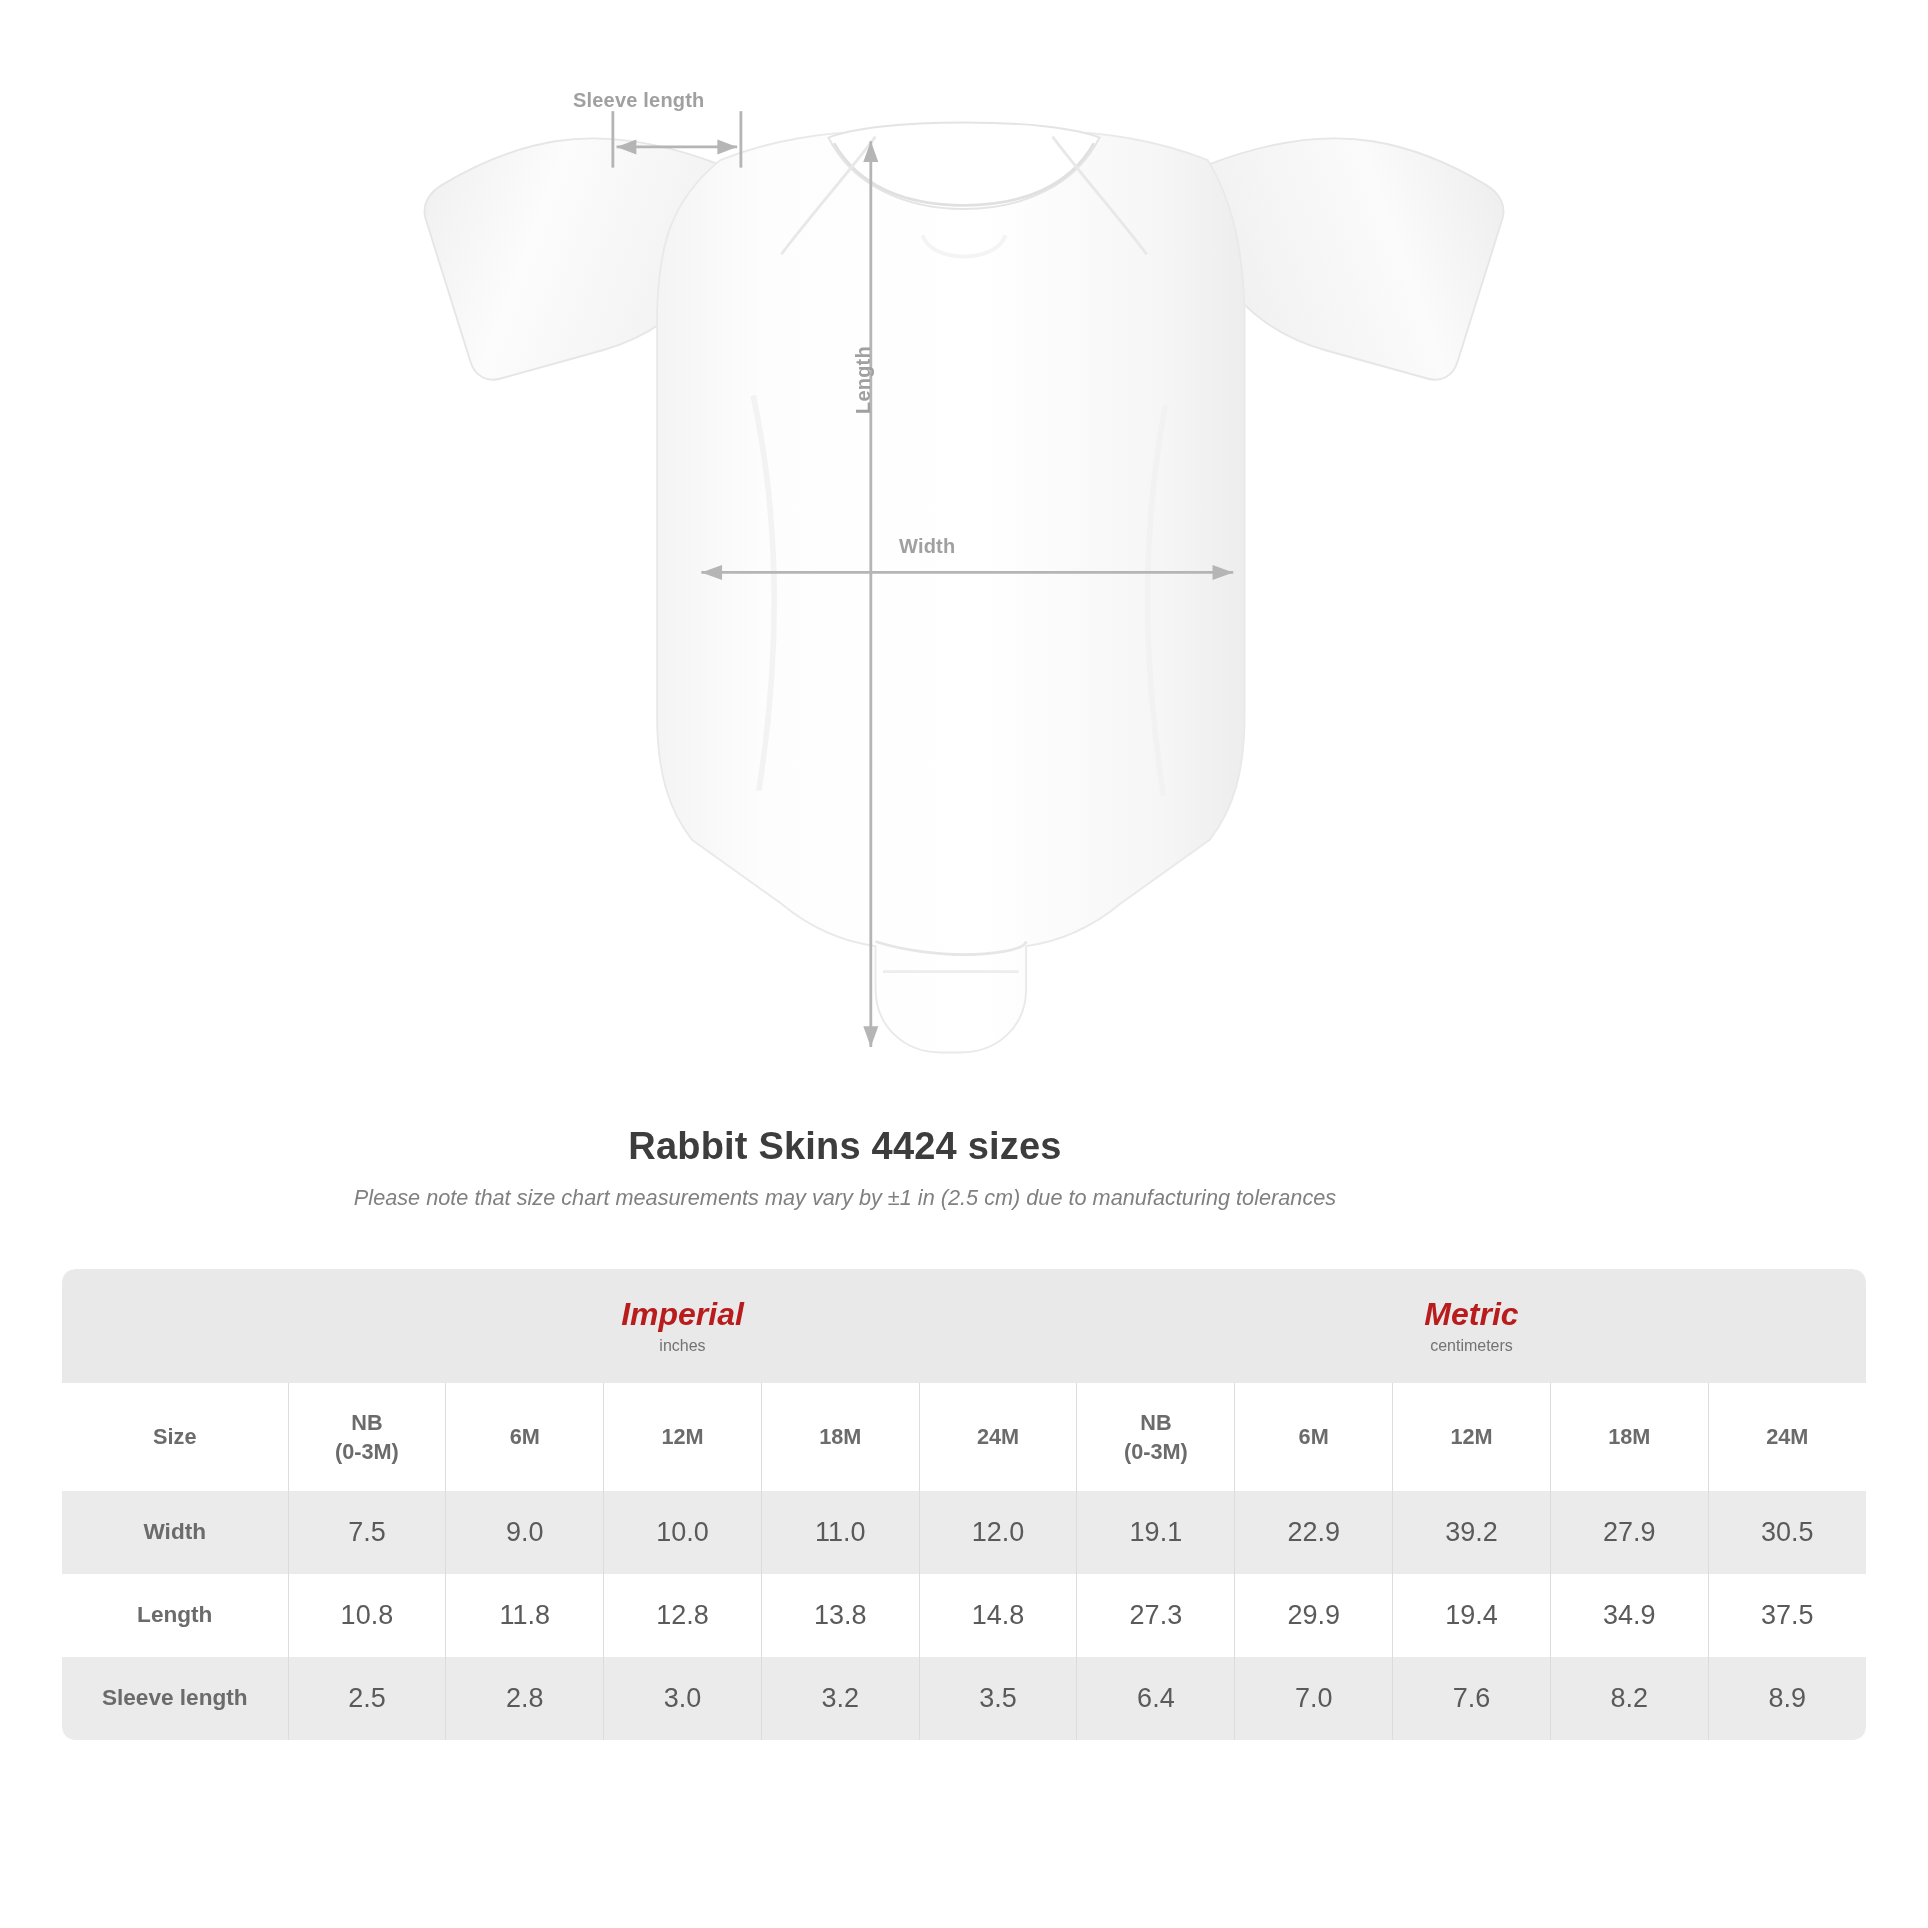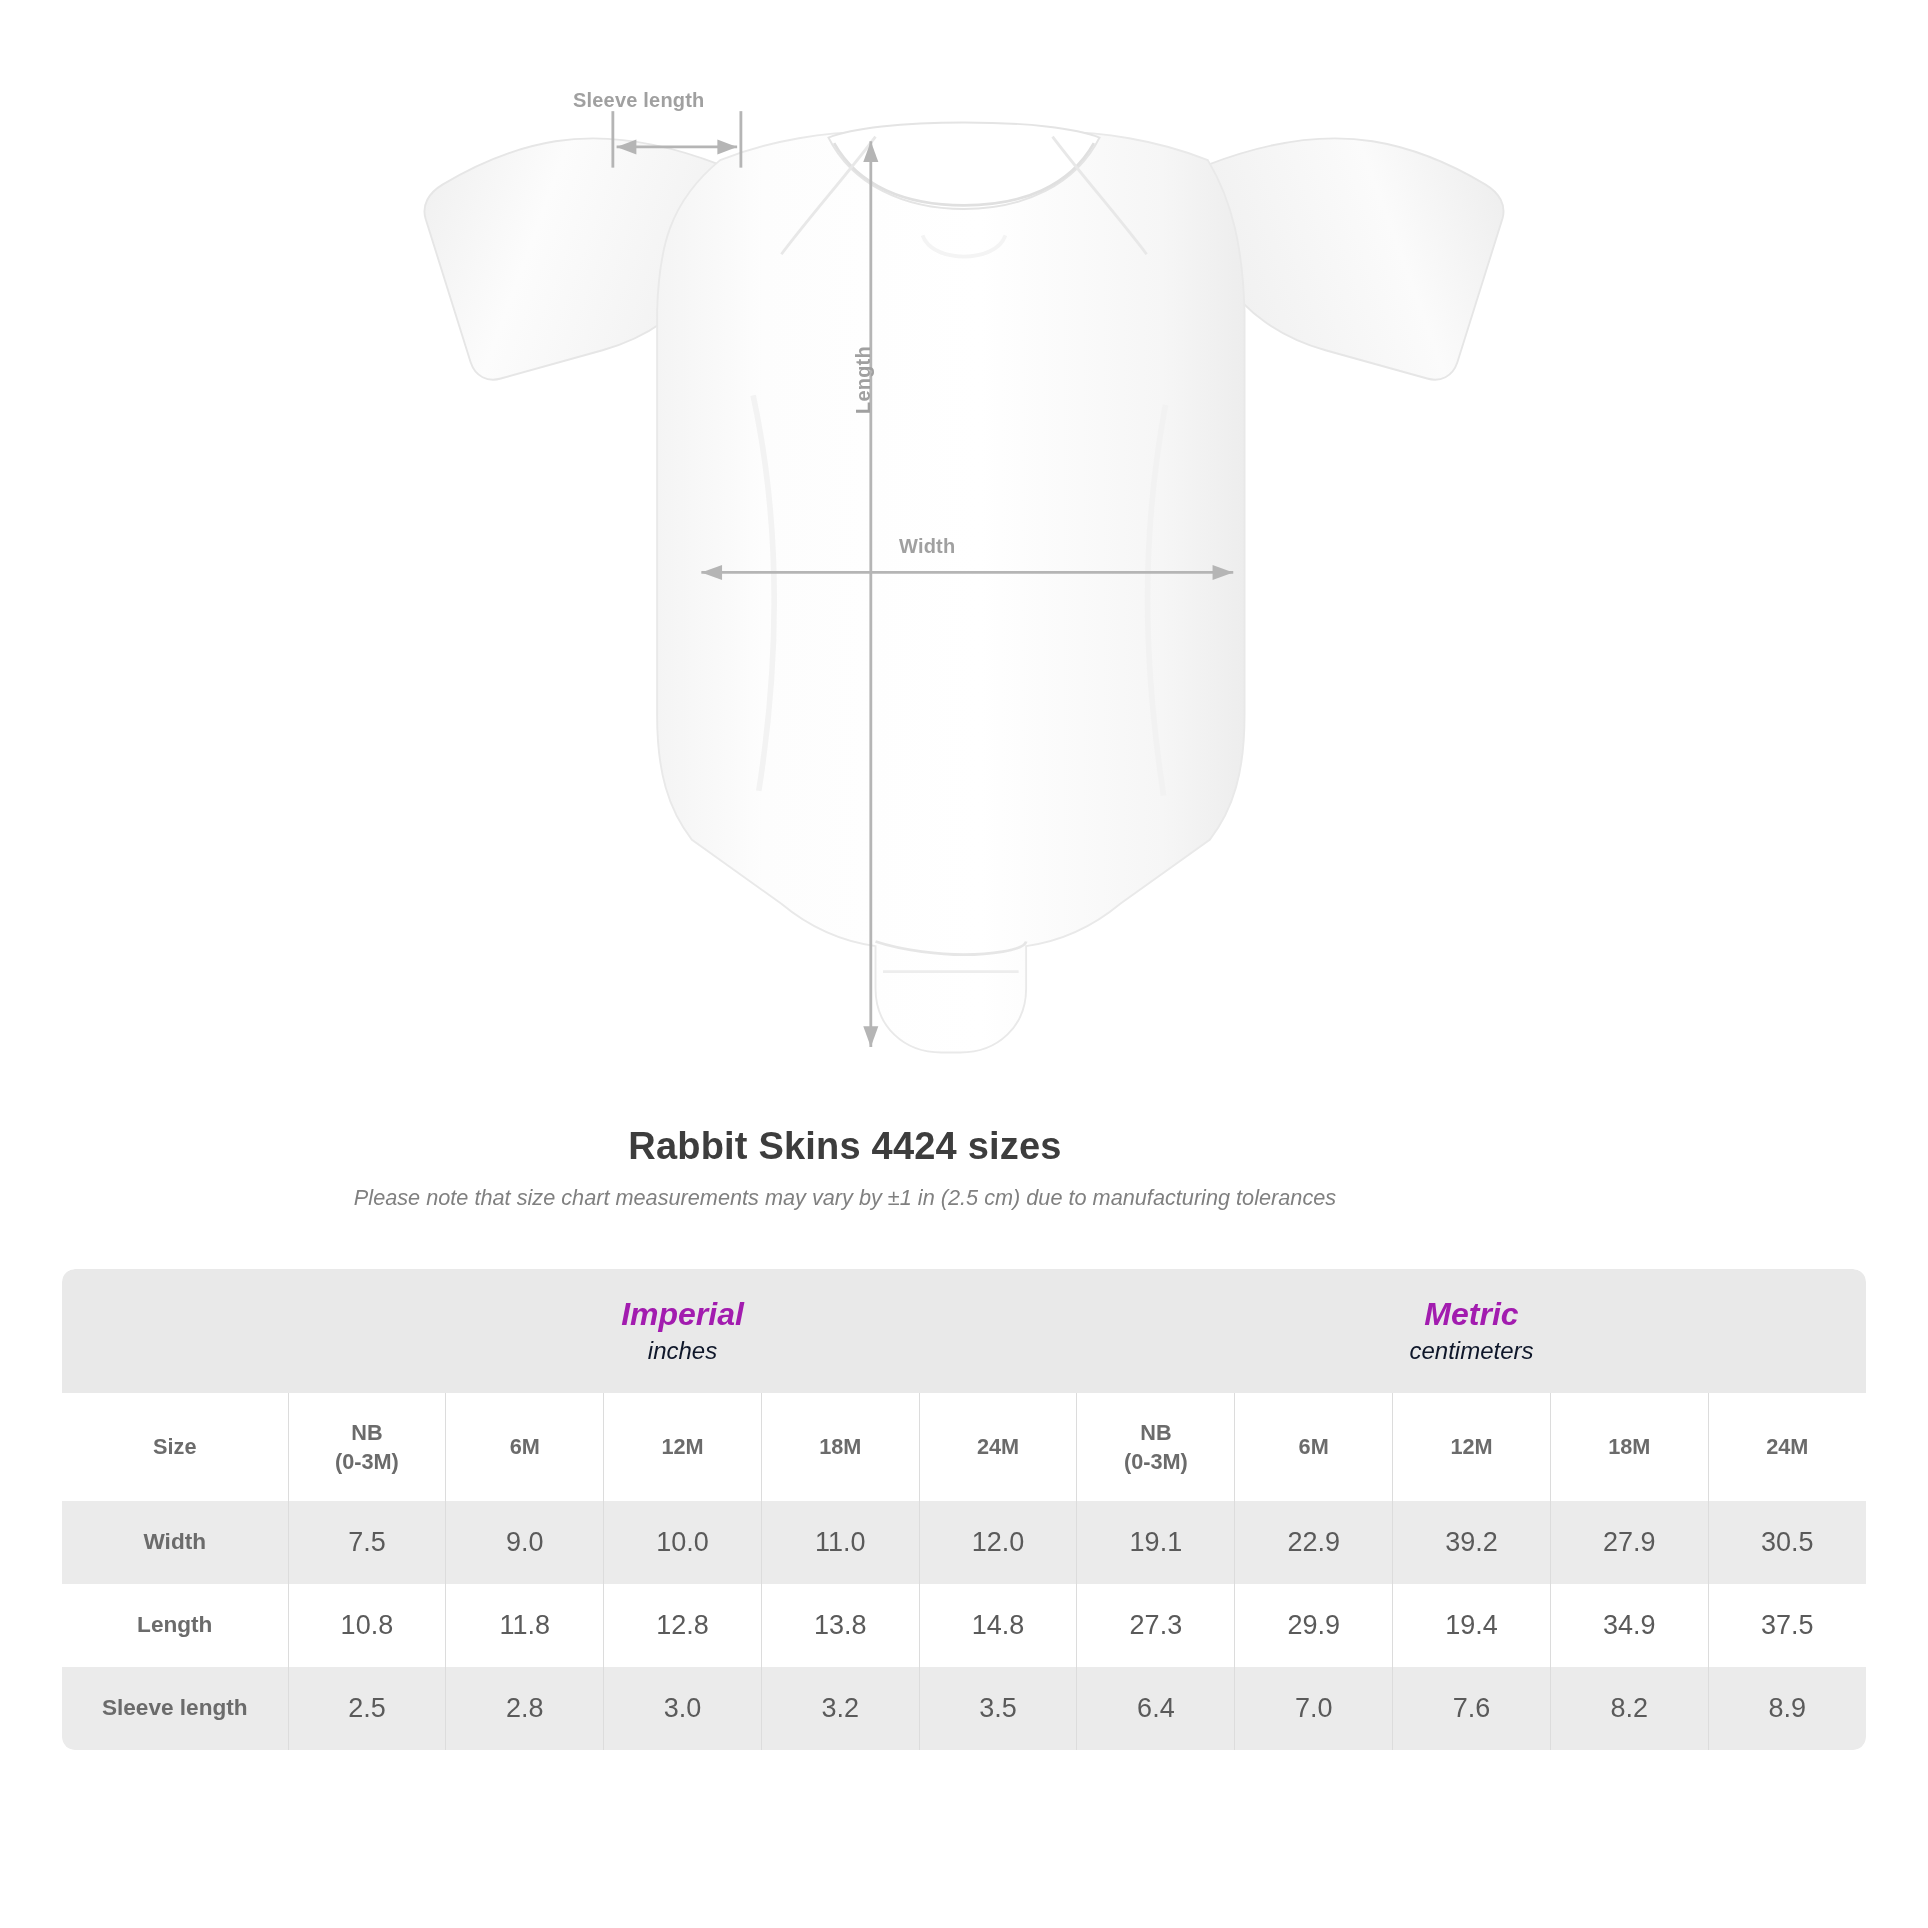--- a/index.html
+++ b/index.html
@@ -82,27 +82,26 @@
   .unit-head td {
     background: #e9e9e9;
     padding: 24.5px 0 28px 0;
     text-align: center;
     vertical-align: middle;
   }
   .unit-title {
     font-size: 32px;
     font-weight: bold;
     font-style: italic;
-    color: #a21caf;
+    color: #b91c1c;
     line-height: 1.25;
   }
   .unit-sub {
-    font-size: 24px;
-    font-style: italic;
-    color: #0f172a;
+    font-size: 16px;
+    color: #737373;
     margin-top: 3.8px;
   }
   .hdr-row td {
     background: #ffffff;
     text-align: center;
     vertical-align: middle;
     padding: 24.5px 0;
     font-size: 21.7px;
     font-weight: bold;
     color: #6b6b6b;

